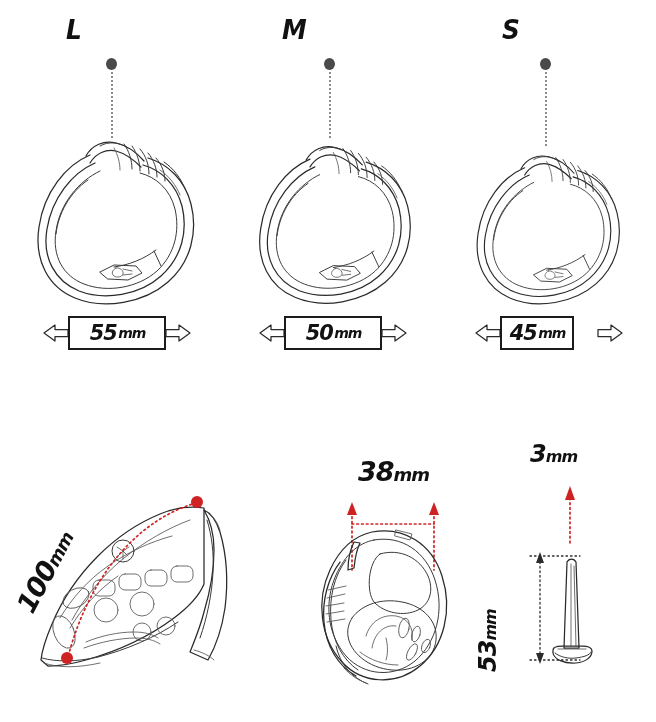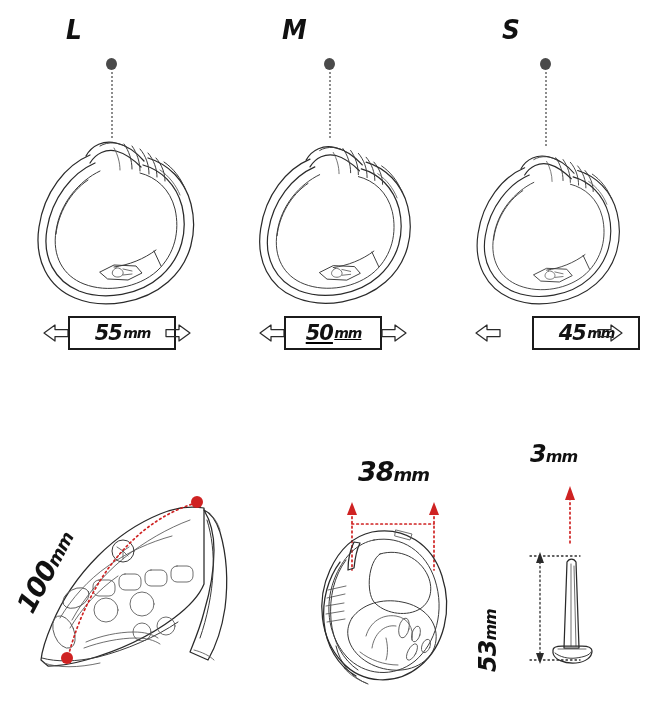--- a/index.html
+++ b/index.html
@@ -122,21 +122,21 @@
     <path class="ln-thin" d="M72 140 L86 133 L108 134 L114 141 L100 148 L80 147 Z"></path>
     <path class="ln-fine" d="M88 136 C84 138 83 142 86 144 C89 146 94 145 95 142 C96 139 92 135 88 136 Z"></path>
     <path class="ln-fine" d="M95 137 L104 139"></path>
     <path class="ln-fine" d="M95 143 L104 142"></path>
   </svg>
 
   <div class="dim-badge" style="left:42px;top:316px;width:150px;">
     <svg class="arw" style="left:0;" width="28" height="28" viewBox="0 0 28 28">
       <path class="ln" d="M2 14 L13 6 L13 10.5 L26 10.5 L26 17.5 L13 17.5 L13 22 Z"></path>
     </svg>
-    <div class="box" style="width:108px;">
+    <div class="box" style="width:98px;">
       <span class="val">55</span>
       <span class="unit">mm</span>
     </div>
     <svg class="arw" style="left:122px;" width="28" height="28" viewBox="0 0 28 28">
       <path class="ln" d="M26 14 L15 6 L15 10.5 L2 10.5 L2 17.5 L15 17.5 L15 22 Z"></path>
     </svg>
   </div>
 
   <div class="size-letter" style="left:282px;top:16px;">M</div>
   <div class="leader-dot" style="left:324px;top:58px;"></div>
@@ -166,21 +166,21 @@
     <path class="ln-thin" d="M72 140 L86 133 L108 134 L114 141 L100 148 L80 147 Z"></path>
     <path class="ln-fine" d="M88 136 C84 138 83 142 86 144 C89 146 94 145 95 142 C96 139 92 135 88 136 Z"></path>
     <path class="ln-fine" d="M95 137 L104 139"></path>
     <path class="ln-fine" d="M95 143 L104 142"></path>
   </svg>
 
   <div class="dim-badge" style="left:258px;top:316px;width:150px;">
     <svg class="arw" style="left:0;" width="28" height="28" viewBox="0 0 28 28">
       <path class="ln" d="M2 14 L13 6 L13 10.5 L26 10.5 L26 17.5 L13 17.5 L13 22 Z"></path>
     </svg>
-    <div class="box" style="width:98px;text-decoration:underline;">
+    <div class="box" style="width:98px;">
       <span class="val">50</span>
       <span class="unit">mm</span>
     </div>
     <svg class="arw" style="left:122px;" width="28" height="28" viewBox="0 0 28 28">
       <path class="ln" d="M26 14 L15 6 L15 10.5 L2 10.5 L2 17.5 L15 17.5 L15 22 Z"></path>
     </svg>
   </div>
 
   <div class="size-letter" style="left:502px;top:16px;">S</div>
   <div class="leader-dot" style="left:540px;top:58px;"></div>
@@ -210,21 +210,21 @@
     <path class="ln-thin" d="M72 140 L86 133 L108 134 L114 141 L100 148 L80 147 Z"></path>
     <path class="ln-fine" d="M88 136 C84 138 83 142 86 144 C89 146 94 145 95 142 C96 139 92 135 88 136 Z"></path>
     <path class="ln-fine" d="M95 137 L104 139"></path>
     <path class="ln-fine" d="M95 143 L104 142"></path>
   </svg>
 
   <div class="dim-badge" style="left:474px;top:316px;width:150px;">
     <svg class="arw" style="left:0;" width="28" height="28" viewBox="0 0 28 28">
       <path class="ln" d="M2 14 L13 6 L13 10.5 L26 10.5 L26 17.5 L13 17.5 L13 22 Z"></path>
     </svg>
-    <div class="box" style="width:108px;margin-left:32px;">
+    <div class="box" style="width:74px;">
       <span class="val">45</span>
       <span class="unit">mm</span>
     </div>
     <svg class="arw" style="left:122px;" width="28" height="28" viewBox="0 0 28 28">
       <path class="ln" d="M26 14 L15 6 L15 10.5 L2 10.5 L2 17.5 L15 17.5 L15 22 Z"></path>
     </svg>
   </div>
 
   <svg style="position:absolute;left:14px;top:490px;" width="220" height="190" viewBox="0 0 220 190">
 

